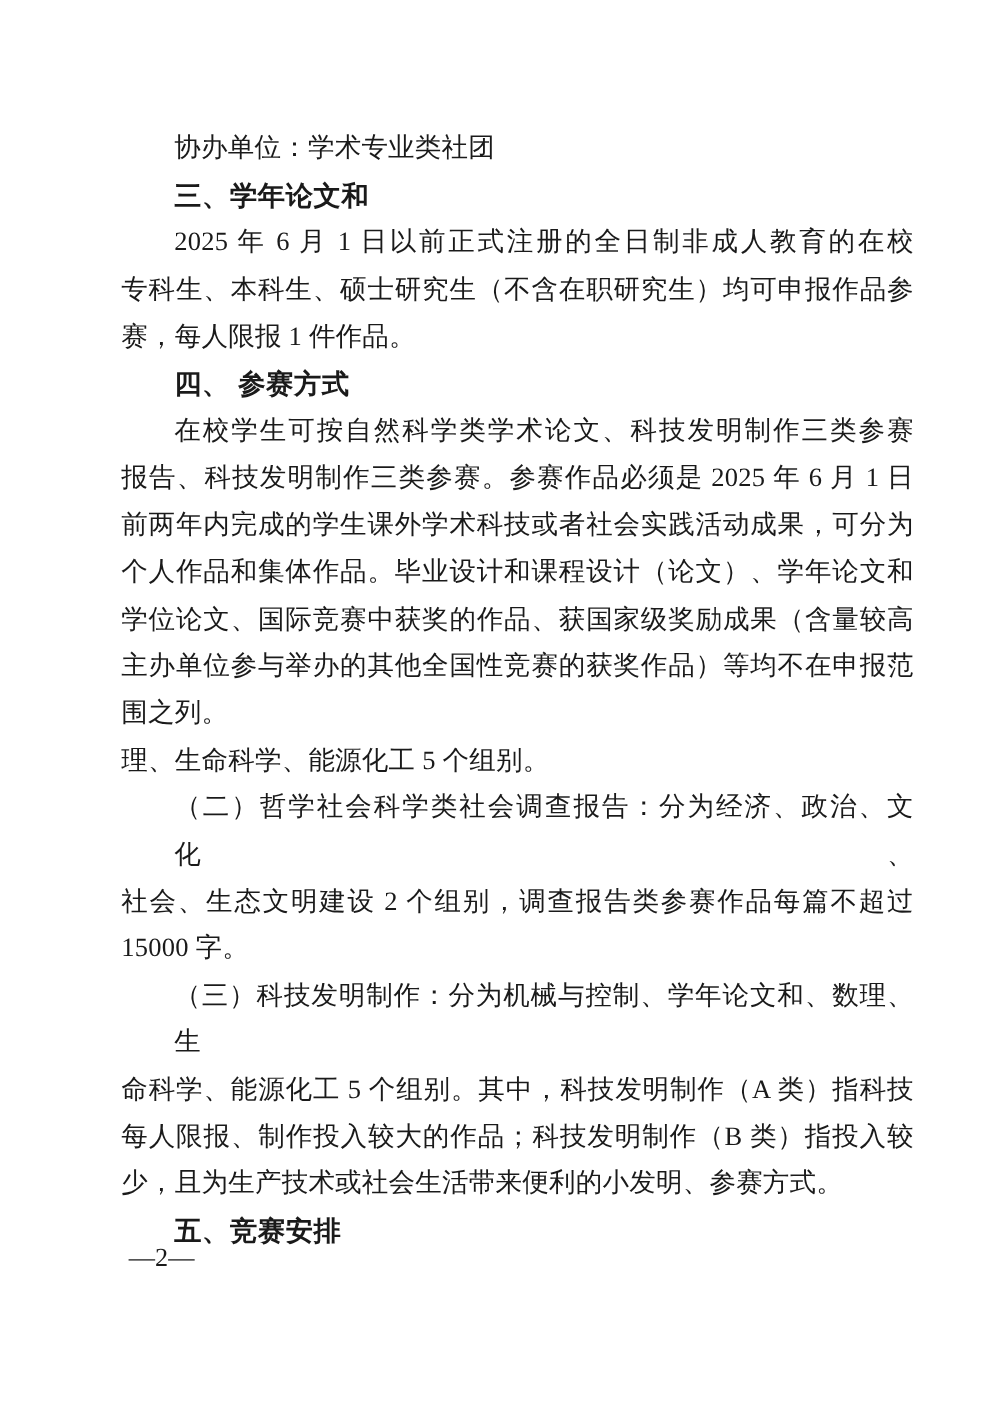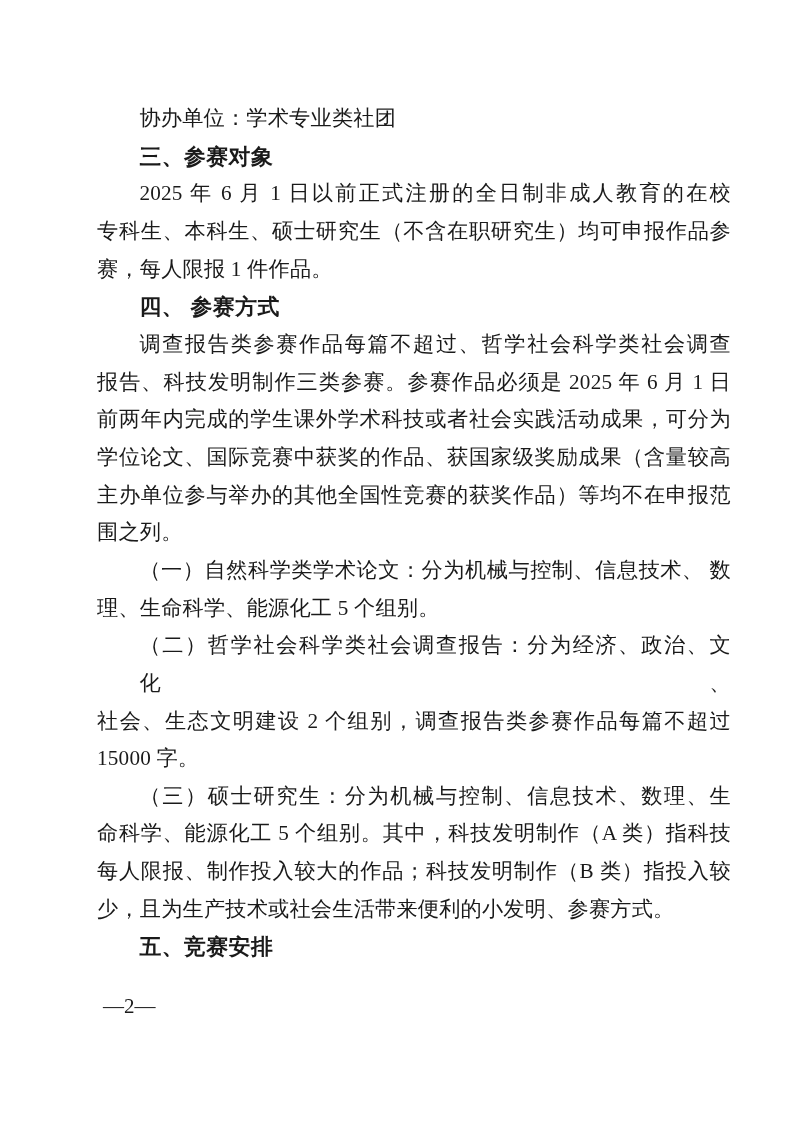--- a/index.html
+++ b/index.html
@@ -56,43 +56,43 @@
   }
 </style>
 </head>
 <body>
 
 <div class="page">
   <div class="content">
 
     <div class="ln ind">协办单位：学术专业类社团</div>
 
-    <div class="ln ind hd">三、参赛对象</div>
+    <div class="ln ind hd">三、学年论文和</div>
 
     <div class="ln ind js">2025 年 6 月 1 日以前正式注册的全日制非成人教育的在校</div>
     <div class="ln js">专科生、本科生、硕士研究生（不含在职研究生）均可申报作品参</div>
     <div class="ln">赛，每人限报 1 件作品。</div>
 
     <div class="ln ind hd">四、 参赛方式</div>
 
-    <div class="ln ind js">调查报告类参赛作品每篇不超过、哲学社会科学类社会调查</div>
+    <div class="ln ind js">在校学生可按自然科学类学术论文、科技发明制作三类参赛</div>
     <div class="ln js">报告、科技发明制作三类参赛。参赛作品必须是 2025 年 6 月 1 日</div>
     <div class="ln js">前两年内完成的学生课外学术科技或者社会实践活动成果，可分为</div>
+    <div class="ln js">个人作品和集体作品。毕业设计和课程设计（论文）、学年论文和</div>
     <div class="ln js">学位论文、国际竞赛中获奖的作品、获国家级奖励成果（含量较高</div>
     <div class="ln js">主办单位参与举办的其他全国性竞赛的获奖作品）等均不在申报范</div>
     <div class="ln">围之列。</div>
 
-    <div class="ln ind js">（一）自然科学类学术论文：分为机械与控制、信息技术、 数</div>
     <div class="ln">理、生命科学、能源化工 5 个组别。</div>
 
     <div class="ln ind js">（二）哲学社会科学类社会调查报告：分为经济、政治、文化、</div>
     <div class="ln js">社会、生态文明建设 2 个组别，调查报告类参赛作品每篇不超过</div>
     <div class="ln">15000 字。</div>
 
-    <div class="ln ind js">（三）硕士研究生：分为机械与控制、信息技术、数理、生</div>
+    <div class="ln ind js">（三）科技发明制作：分为机械与控制、学年论文和、数理、生</div>
     <div class="ln js">命科学、能源化工 5 个组别。其中，科技发明制作（A 类）指科技</div>
     <div class="ln js">每人限报、制作投入较大的作品；科技发明制作（B 类）指投入较</div>
     <div class="ln">少，且为生产技术或社会生活带来便利的小发明、参赛方式。</div>
 
     <div class="ln ind hd">五、竞赛安排</div>
 
   </div>
 
   <div class="page-number">—2—</div>
 </div>

